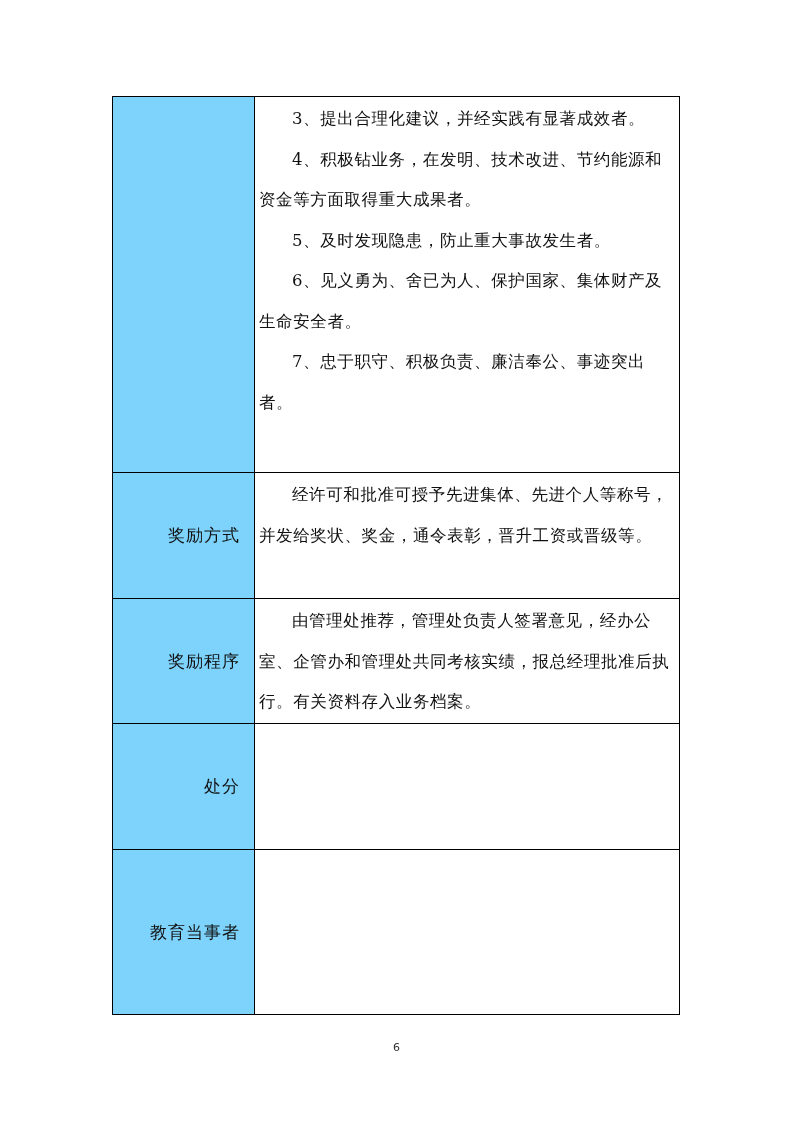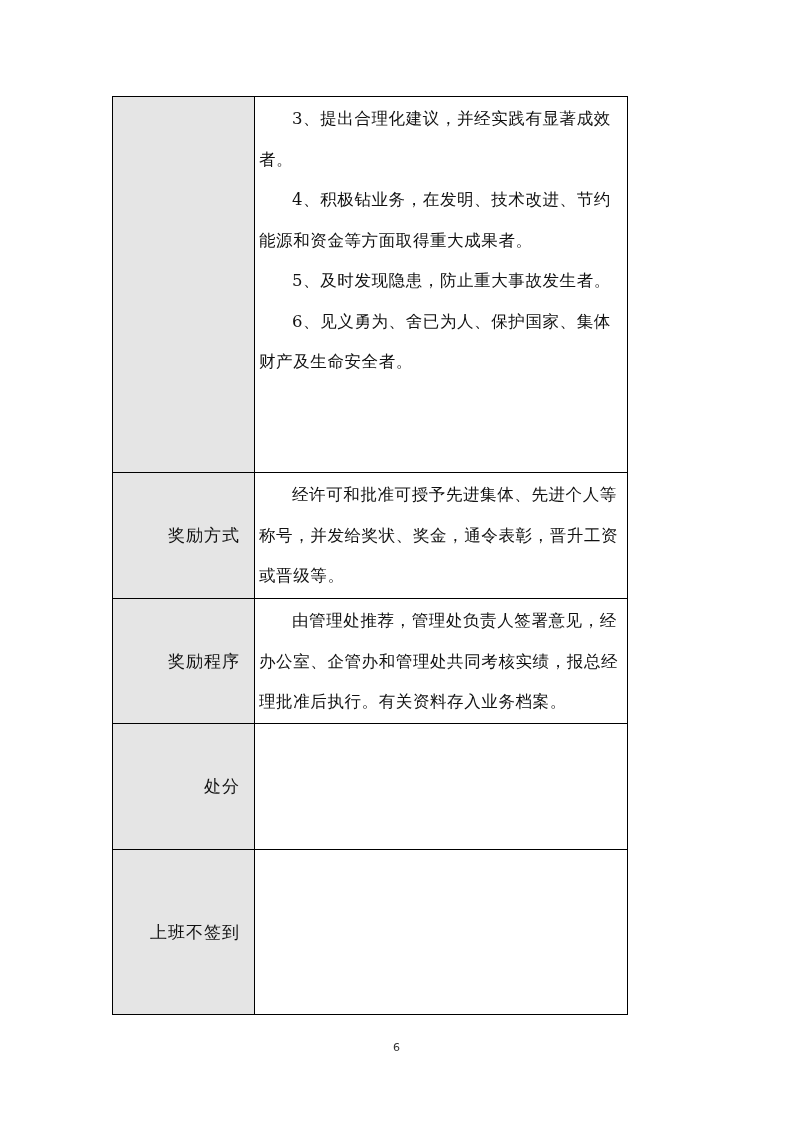--- a/index.html
+++ b/index.html
@@ -1,57 +1,58 @@
 <!DOCTYPE html>
 <html><head>
 <meta charset="utf-8">
 <style>
   html, body { margin: 0; padding: 0; background: #ffffff; }
   body { width: 793px; height: 1122px; position: relative; overflow: hidden;
          font-family: "DejaVu Serif", "Liberation Serif", serif; color: #111; }
-  .table { position: absolute; left: 112px; top: 96px; width: 516px;
+  .table { position: absolute; left: 112px; top: 96px; width: 568px;
            border: 1.5px solid #000; box-sizing: border-box; }
   .row { display: flex; border-top: 1.5px solid #000; box-sizing: border-box; }
   .row:first-child { border-top: none; }
-  .label { width: 142px; flex: none; background: #e5e5e5; border-right: 1.5px solid #000;
+  .label { width: 142px; flex: none; background: #7dd3fc; border-right: 1.5px solid #000;
            box-sizing: border-box; display: flex; align-items: center; justify-content: flex-end;
            padding-right: 14px; font-family: "DejaVu Sans", "Liberation Sans", sans-serif;
            font-size: 17px; letter-spacing: 1px; }
   .content { flex: 1; padding: 2px 6px 2px 4px; box-sizing: border-box; font-size: 16.5px;
              line-height: 40.5px; letter-spacing: 0.6px; }
   .para { text-indent: 2em; margin: 0; }
   .page-num { position: absolute; top: 1041px; left: 0; width: 793px; text-align: center;
               font-family: "DejaVu Sans", "Liberation Sans", sans-serif; font-size: 11px; color: #333; }
 </style>
 </head>
 <body>
 
 <div class="table">
   <div class="row" style="height:375px;">
     <div class="label"></div>
     <div class="content">
       <p class="para">3、提出合理化建议，并经实践有显著成效者。</p>
       <p class="para">4、积极钻业务，在发明、技术改进、节约能源和资金等方面取得重大成果者。</p>
       <p class="para">5、及时发现隐患，防止重大事故发生者。</p>
       <p class="para">6、见义勇为、舍已为人、保护国家、集体财产及生命安全者。</p>
+      <p class="para">7、忠于职守、积极负责、廉洁奉公、事迹突出者。</p>
     </div>
   </div>
   <div class="row" style="height:126px;">
     <div class="label">奖励方式</div>
     <div class="content">
       <p class="para">经许可和批准可授予先进集体、先进个人等称号，并发给奖状、奖金，通令表彰，晋升工资或晋级等。</p>
     </div>
   </div>
   <div class="row" style="height:125px;">
     <div class="label">奖励程序</div>
     <div class="content">
       <p class="para">由管理处推荐，管理处负责人签署意见，经办公室、企管办和管理处共同考核实绩，报总经理批准后执行。有关资料存入业务档案。</p>
     </div>
   </div>
   <div class="row" style="height:126px;">
     <div class="label">处分</div>
   </div>
   <div class="row" style="height:165px;">
-    <div class="label">上班不签到</div>
+    <div class="label">教育当事者</div>
   </div>
 </div>
 
 <div class="page-num">6</div>
 
 </body></html>

